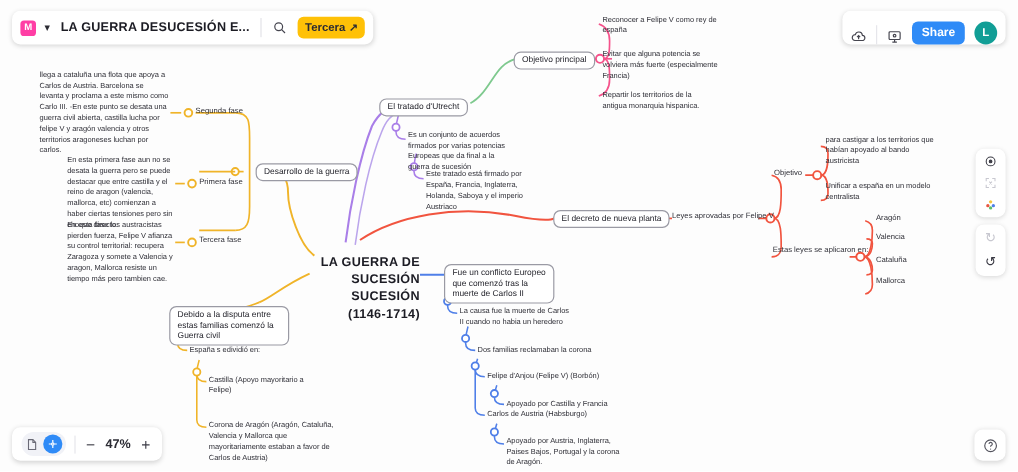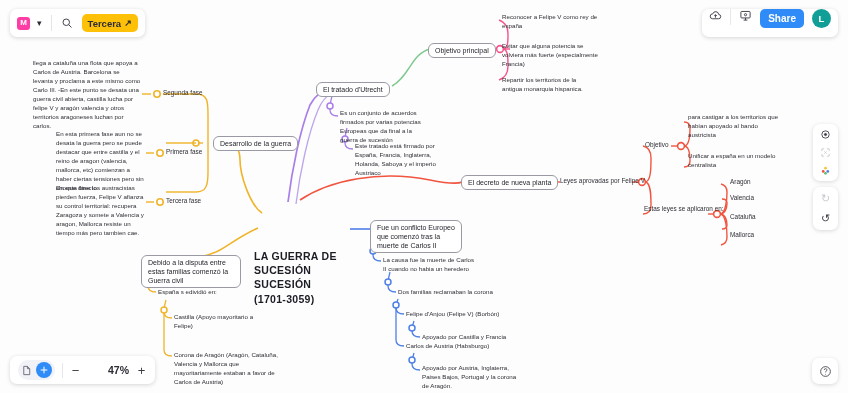--- a/index.html
+++ b/index.html
@@ -64,21 +64,21 @@
   }
   .upgrade .arr { margin-left: 3px; font-size: 9px; }
 
   
   .tr-bar {
     position: absolute; right: 10px; top: 9px;
     height: 28px;
     background: #fff;
     border-radius: 7px;
     box-shadow: 0 1px 4px rgba(0,0,0,0.16);
-    display: flex; align-items: flex-start;
+    display: flex; align-items: flex-end;
     padding: 0 7px;
     gap: 8px;
     z-index: 40;
   }
   .tr-ico { color: #45454f; display: flex; align-items:center; }
   .tr-div { width:1px; height:16px; background:#e6e6eb; }
   .share-btn {
     background: #2f8bf7; color: #fff;
     border-radius: 5px; height: 19px;
     display: flex; align-items: center; padding: 0 8px;
@@ -108,21 +108,21 @@
   }
   .mode-doc { color:#6a6a76; display:flex; font-size: 11px; }
   .mode-map {
     width: 16px; height: 16px; border-radius: 50%;
     background: #2f8bf7; color:#fff;
     display:flex; align-items:center; justify-content:center;
     font-size:9px;
   }
   .bl-div { width:1px; height:15px; background:#e6e6eb; }
   .zm-btn { color:#3b3b45; font-size: 13px; width:11px; text-align:center; }
-  .zm-val { font-size: 10.5px; color:#2b2b33; font-weight: bold; margin-left: 20px; }
+  .zm-val { font-size: 10.5px; color:#2b2b33; font-weight: bold; }
 
   
   .side-tools {
     position: absolute; right: 10px; top: 124px;
     width: 25px;
     z-index: 40;
     display: flex; flex-direction: column; gap: 6px;
   }
   .side-grp {
     background:#fff; border-radius: 7px;
@@ -139,21 +139,21 @@
     display:flex; align-items:center; justify-content:center;
     color:#55555f; font-size: 12px;
     z-index: 40;
   }
 
   
   .node { position: absolute; z-index: 10; }
 
   .root {
     font-size: 10.5px; font-weight: bold; color: #1c1c24;
-    text-align: left; line-height: 1.35; letter-spacing: .3px; margin-top: 37px;
+    text-align: right; line-height: 1.35; letter-spacing: .3px;
   }
   .boxed {
     border: 1px solid #9a9aa4;
     border-radius: 6px;
     background: #fff;
     padding: 2px 6px;
     font-size: 7px; color: #25252d;
     line-height: 1.3;
     white-space: nowrap;
   }
@@ -252,20 +252,21 @@
 
     <path d="M414,353 C412,358 412,360 412,364 C412,368 415,370 420,370" stroke="#4f7fe8" stroke-width="1.3" fill="none"></path>
     <circle cx="412" cy="360" r="3" fill="#fff" stroke="#4f7fe8" stroke-width="1.5"></circle>
   </svg>
 
   <div class="tl-bar">
     <div class="logo-sq">
       <span>M</span>
     </div>
     <span class="chev">▾</span>
+    <span class="doc-title">LA GUERRA DESUCESIÓN E...</span>
     <span class="tl-div"></span>
     <span class="search-ico">
       <svg width="12" height="12" viewBox="0 0 24 24" fill="none" stroke="currentColor" stroke-width="2">
         <circle cx="10.5" cy="10.5" r="6.5"></circle>
           <path d="M15.5 15.5 L21 21"></path>
       </svg>
     </span>
     <div class="upgrade">
       <span>Tercera</span>
       <span class="arr">↗</span>
@@ -348,21 +349,21 @@
     <svg width="13" height="13" viewBox="0 0 24 24" fill="none" stroke="currentColor" stroke-width="1.8">
       <circle cx="12" cy="12" r="9"></circle>
       <path d="M9.6 9.3a2.5 2.5 0 1 1 3.4 2.3c-.7.3-1 .9-1 1.6v.3"></path>
       <circle cx="12" cy="17" r=".9" fill="currentColor" stroke="none"></circle>
     </svg>
   </div>
 
   <div class="node root" style="left:254px; top:212px; width:96px;">
     <div>LA GUERRA DE</div>
     <div>SUCESIÓN SUCESIÓN</div>
-    <div>(1701-3059)</div>
+    <div>(1146-1714)</div>
   </div>
 
   <div class="node boxed" style="left:213px; top:136px;">
     <span>Desarrollo de la guerra</span>
   </div>
 
   <div class="node lbl" style="left:163px; top:89px;">
     <span>Segunda fase</span>
   </div>
   <div class="node plain" style="left:33px; top:59px; width:108px;">

